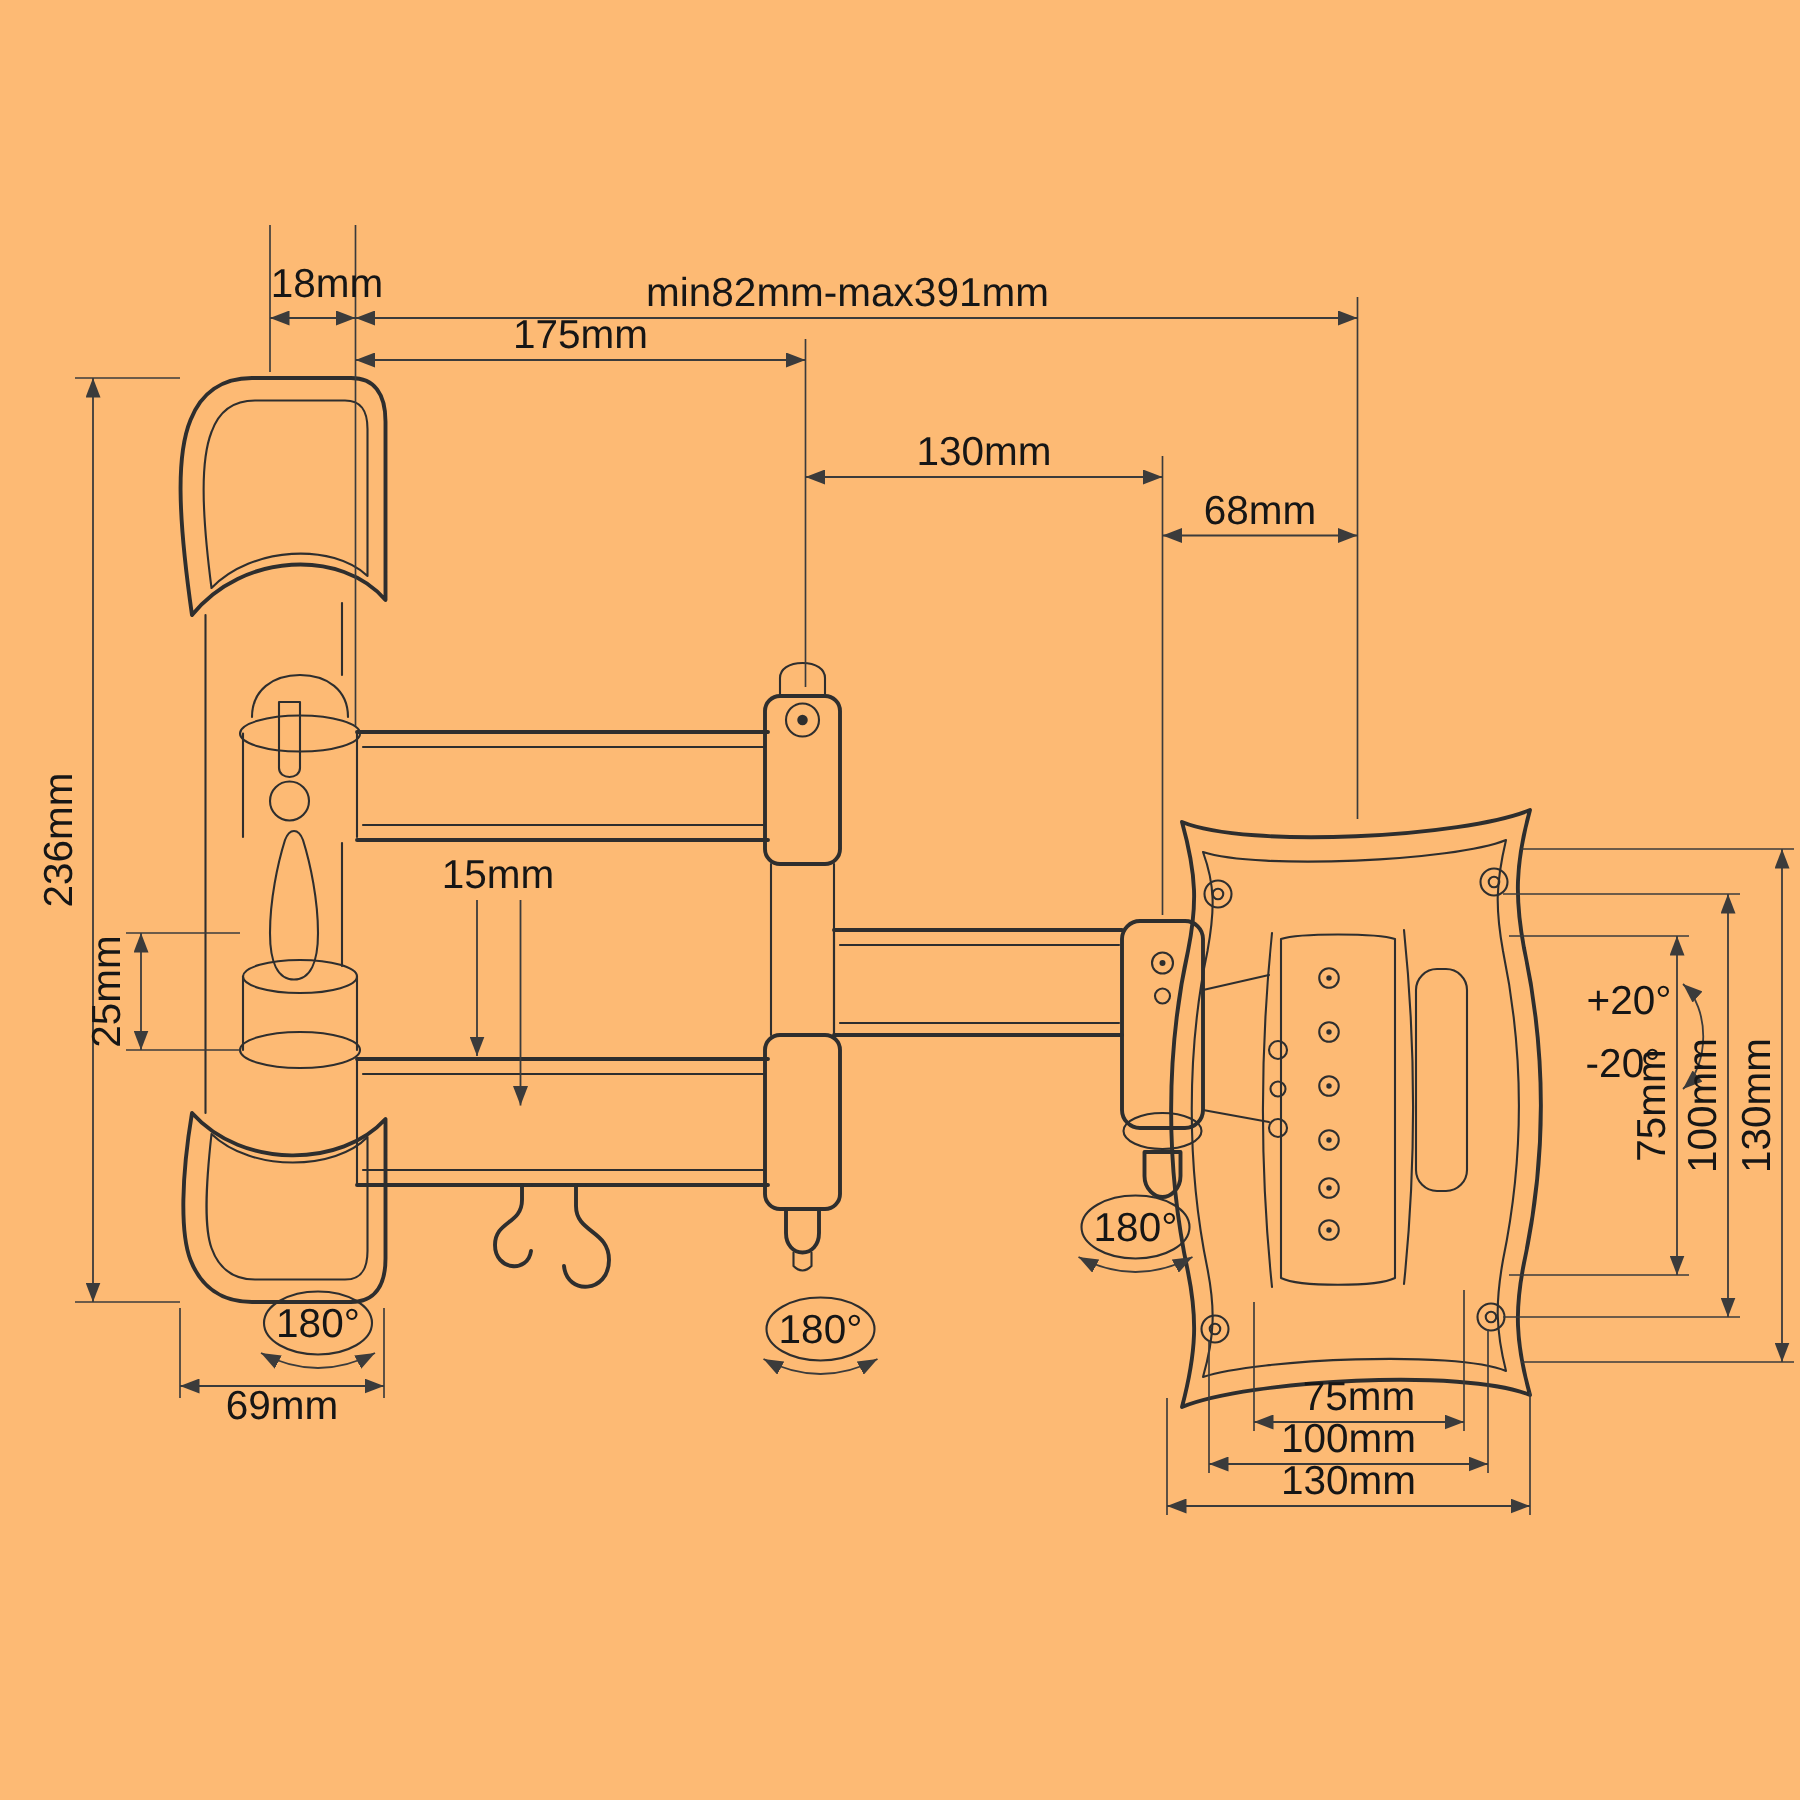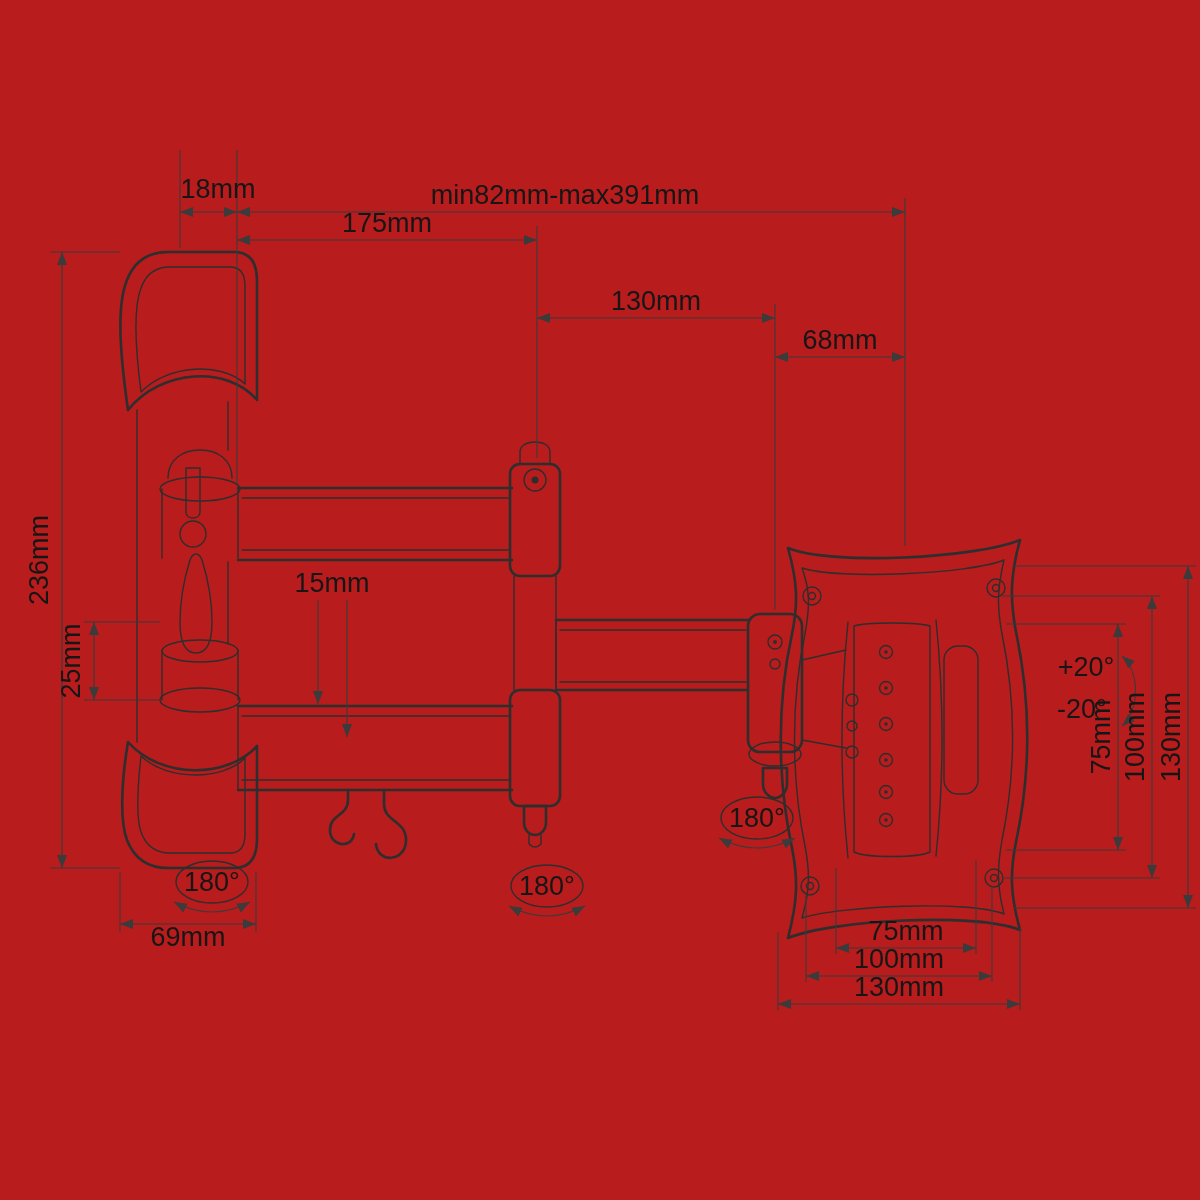--- a/index.html
+++ b/index.html
@@ -1,16 +1,16 @@
 <!DOCTYPE html>
 <html><head>
 <meta charset="utf-8">
 <style>
   html,body{margin:0;padding:0;background:#ffffff;width:1200px;height:1200px;overflow:hidden}
-  .canvas{width:1200px;height:1200px;background:#b91c1c}
+  .canvas{width:1200px;height:1200px;background:#fdba74}
   svg{display:block}
   .thick{fill:none;stroke:#2e2e2e;stroke-width:2.6;stroke-linejoin:round;stroke-linecap:round}
   .thin{fill:none;stroke:#2e2e2e;stroke-width:1.4;stroke-linejoin:round;stroke-linecap:round}
   .dim{fill:none;stroke:#3b3b3b;stroke-width:1.2}
   .ext{fill:none;stroke:#3b3b3b;stroke-width:1.1}
   text.lbl{font-family:"Liberation Sans","DejaVu Sans",sans-serif;font-size:27px;fill:#161616}
   .dot{fill:#2e2e2e;stroke:none}
 </style>
 </head>
 <body>

